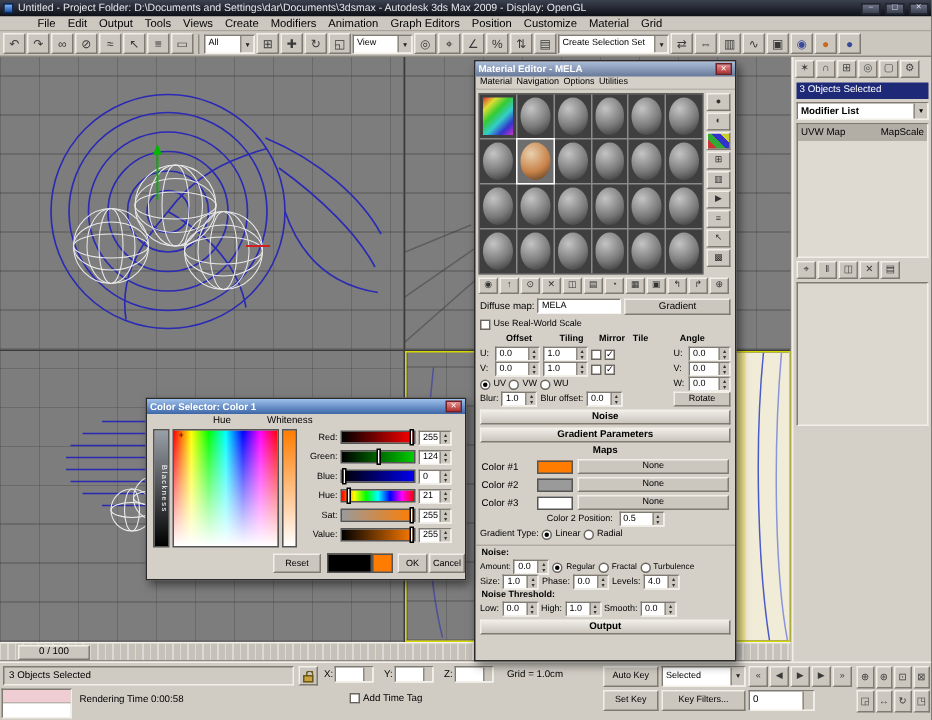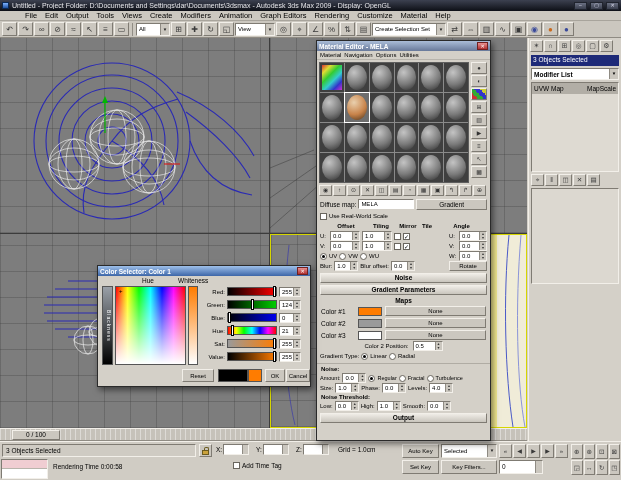--- a/index.html
+++ b/index.html
@@ -162,24 +162,24 @@
 
   <span class="mitem">File</span>
       <span class="mitem">Edit</span>
       <span class="mitem">Output</span>
       <span class="mitem">Tools</span>
       <span class="mitem">Views</span>
       <span class="mitem">Create</span>
       <span class="mitem">Modifiers</span>
       <span class="mitem">Animation</span>
       <span class="mitem">Graph Editors</span>
-      <span class="mitem">Rendering</span>
+      <span class="mitem">Position</span>
       <span class="mitem">Customize</span>
       <span class="mitem">Material</span>
-      <span class="mitem">Help</span>
+      <span class="mitem">Grid</span>
     </div>
 
   <div class="toolbar">
     <span class="tgroup">
 
     <button class="tbtn">↶</button>
         <button class="tbtn">↷</button>
         <button class="tbtn">∞</button>
         <button class="tbtn">⊘</button>
         <button class="tbtn">≈</button>

